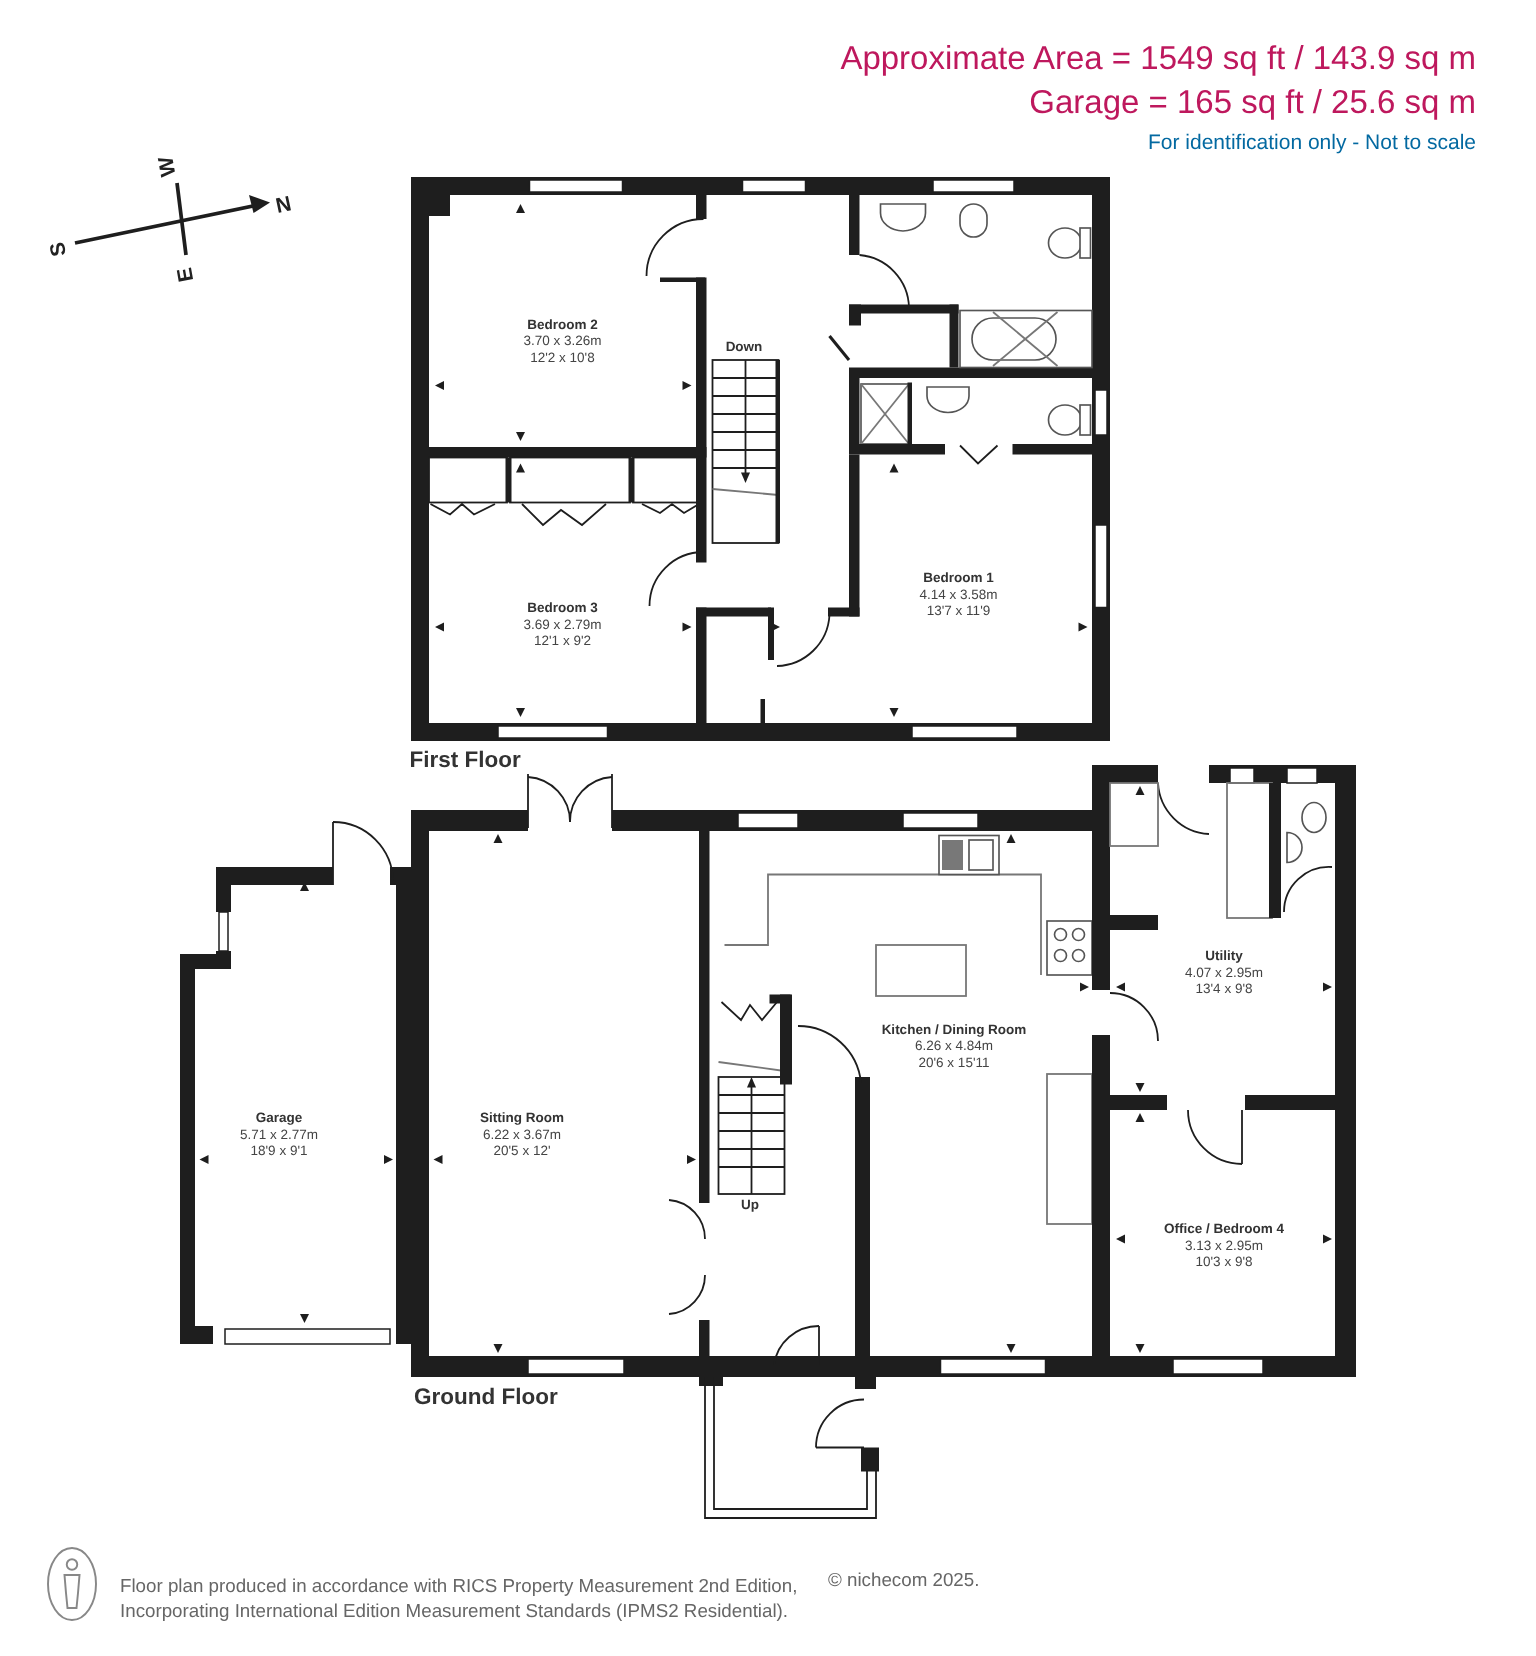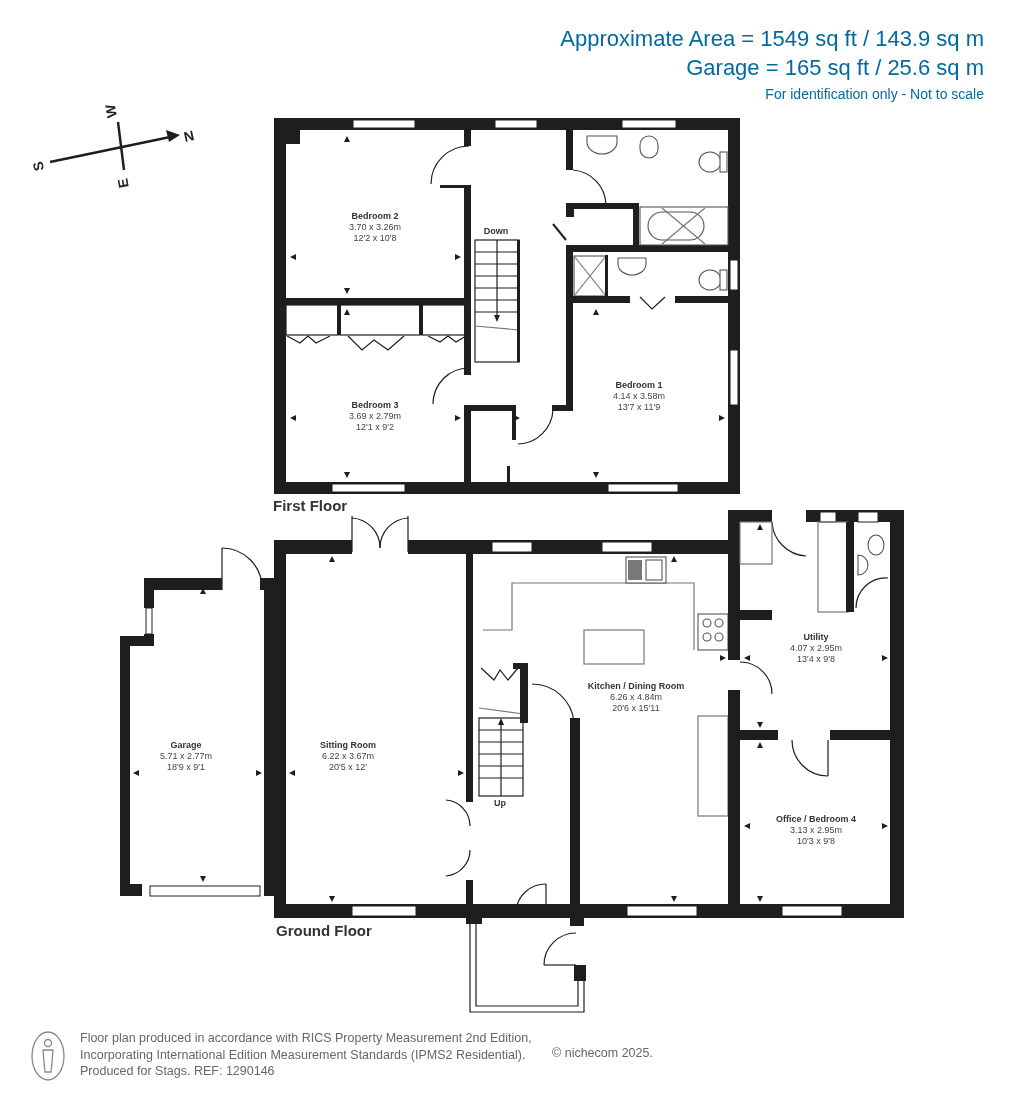--- a/index.html
+++ b/index.html
@@ -1,32 +1,32 @@
 <!DOCTYPE html>
 <html><head>
 <meta charset="utf-8">
 <style>
   html, body { margin: 0; padding: 0; background: #ffffff; }
   body { width: 1024px; height: 1104px; position: relative; overflow: hidden;
          font-family: "Liberation Sans", sans-serif; color: #222; }
   .area-block { position: absolute; right: 40px; top: 24px; text-align: right; }
-  .area-line { font-size: 22px; line-height: 29px; color: #0369a1; white-space: nowrap; }
+  .area-line { font-size: 22px; line-height: 29px; color: #be185d; white-space: nowrap; }
   .disclaimer { font-size: 14px; color: #0369a1; margin-top: 4px; white-space: nowrap; }
   svg.plan { position: absolute; left: 0; top: 0; }
   .wall { fill: #1e1e1e; }
   .win { fill: #ffffff; stroke: #1e1e1e; stroke-width: 1; }
   .thin { fill: none; stroke: #1e1e1e; stroke-width: 1.2; }
   .gray { fill: none; stroke: #777; stroke-width: 1.2; }
   .fixture { fill: #ffffff; stroke: #555; stroke-width: 1.1; }
   .room-name { font-family: "Liberation Sans", sans-serif; font-size: 9px; font-weight: bold; fill: #333; text-anchor: middle; }
   .room-dim { font-family: "Liberation Sans", sans-serif; font-size: 9px; fill: #444; text-anchor: middle; }
   .floor-label { font-family: "Liberation Sans", sans-serif; font-size: 15px; font-weight: bold; fill: #333; }
   .compass-text { font-family: "Liberation Sans", sans-serif; font-size: 14px; font-weight: bold; fill: #222; }
   .stair-label { font-family: "Liberation Sans", sans-serif; font-size: 9px; font-weight: bold; fill: #333; text-anchor: middle; }
-  .footer { position: absolute; left: 30px; top: 1030px; display: flex; align-items: flex-start; }
+  .footer { position: absolute; left: 30px; top: 1030px; display: flex; align-items: flex-end; }
   .footer-icon { width: 36px; height: 52px; margin-right: 14px; }
   .footer-text { font-size: 12.5px; line-height: 16.5px; color: #666; }
   .footer-line { white-space: nowrap; }
   .copyright { position: absolute; left: 552px; top: 1046px; font-size: 12.5px; color: #666; white-space: nowrap; }
 </style>
 </head>
 <body>
 
 <div class="area-block">
   <div class="area-line">Approximate Area = 1549 sq ft / 143.9 sq m</div>
@@ -346,16 +346,15 @@
 
 <div class="footer">
   <svg class="footer-icon" viewBox="0 0 36 52">
     <ellipse cx="18" cy="26" rx="16" ry="24" fill="none" stroke="#888" stroke-width="1.3"></ellipse>
     <circle cx="18" cy="13" r="3.5" fill="none" stroke="#888" stroke-width="1.3"></circle>
     <path d="M 13 20 L 23 20 L 22 32 L 21 42 L 15 42 L 14 32 Z" fill="none" stroke="#888" stroke-width="1.3"></path>
   </svg>
   <div class="footer-text">
     <div class="footer-line">Floor plan produced in accordance with RICS Property Measurement 2nd Edition,</div>
     <div class="footer-line">Incorporating International Edition Measurement Standards (IPMS2 Residential).</div>
-    <div class="footer-line">Produced for Stags.   REF: 1290146</div>
   </div>
 </div>
 <div class="copyright">© nichecom 2025.</div>
 
 </body></html>

